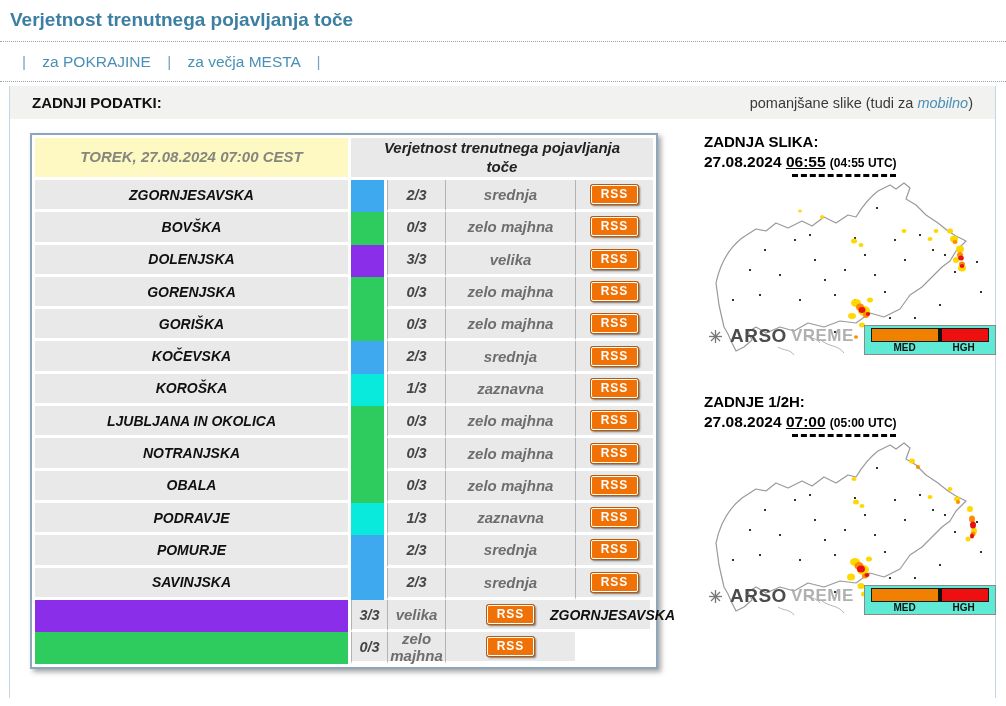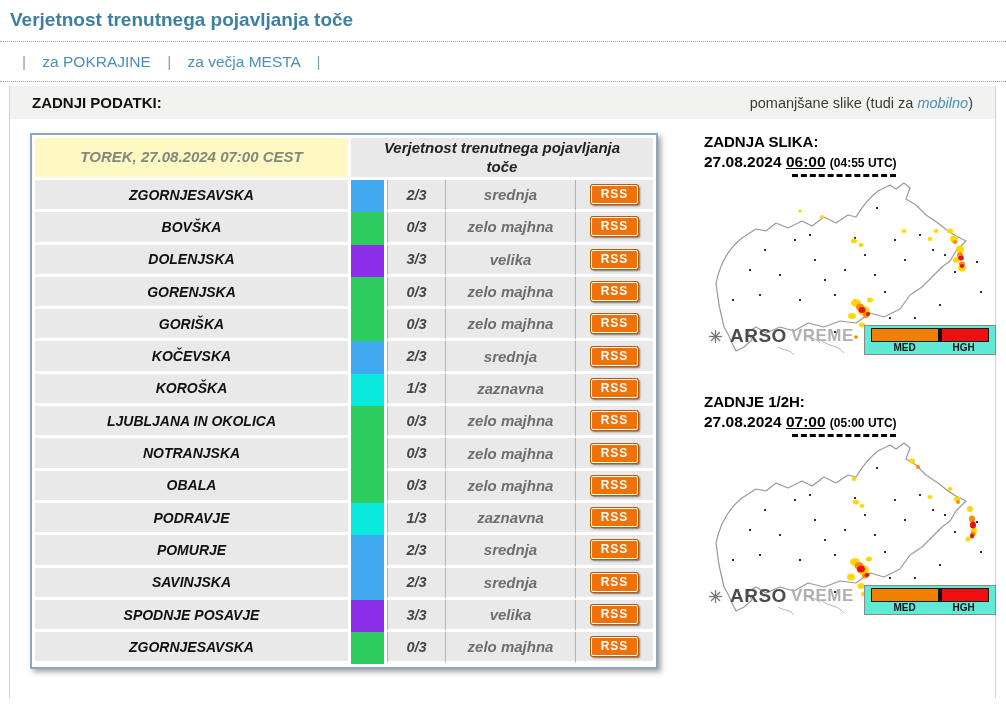--- a/index.html
+++ b/index.html
@@ -201,21 +201,20 @@
       </div>
 
       <div class="cell c-region">SAVINJSKA</div>
       <div class="cell c-swatch" style="background: rgb(63, 169, 240);"></div>
       <div class="cell c-value">2/3</div>
       <div class="cell c-desc">srednja</div>
       <div class="cell c-rss">
         <a href="#" class="rss-btn">RSS</a>
       </div>
 
-      <div class="cell c-region">SPODNJE POSAVJE</div>
       <div class="cell c-swatch" style="background: rgb(139, 46, 234);"></div>
       <div class="cell c-value">3/3</div>
       <div class="cell c-desc">velika</div>
       <div class="cell c-rss">
         <a href="#" class="rss-btn">RSS</a>
       </div>
 
       <div class="cell c-region">ZGORNJESAVSKA</div>
       <div class="cell c-swatch" style="background: rgb(46, 204, 94);"></div>
       <div class="cell c-value">0/3</div>
@@ -269,21 +268,21 @@
               <rect x="172" y="28" width="2" height="2"></rect>
             </g>
           </g>
         </defs>
       </svg>
 
       <div class="map-block">
         <div class="map-heading">ZADNJA SLIKA:</div>
         <div class="map-date">
           <span>27.08.2024</span>
-          <span class="time">06:00</span>
+          <span class="time">06:55</span>
           <span class="utc">(04:55 UTC)</span>
         </div>
         <div class="dashes"></div>
         <div class="map-canvas">
           <svg width="292" height="180" viewBox="0 0 292 180">
             <use href="#slo-base"></use>
             <g fill="#ffd800">
               <ellipse cx="152" cy="124" rx="5" ry="4"></ellipse>
                 <ellipse cx="160" cy="132" rx="6" ry="5"></ellipse>
               <ellipse cx="148" cy="137" rx="4" ry="3"></ellipse>

